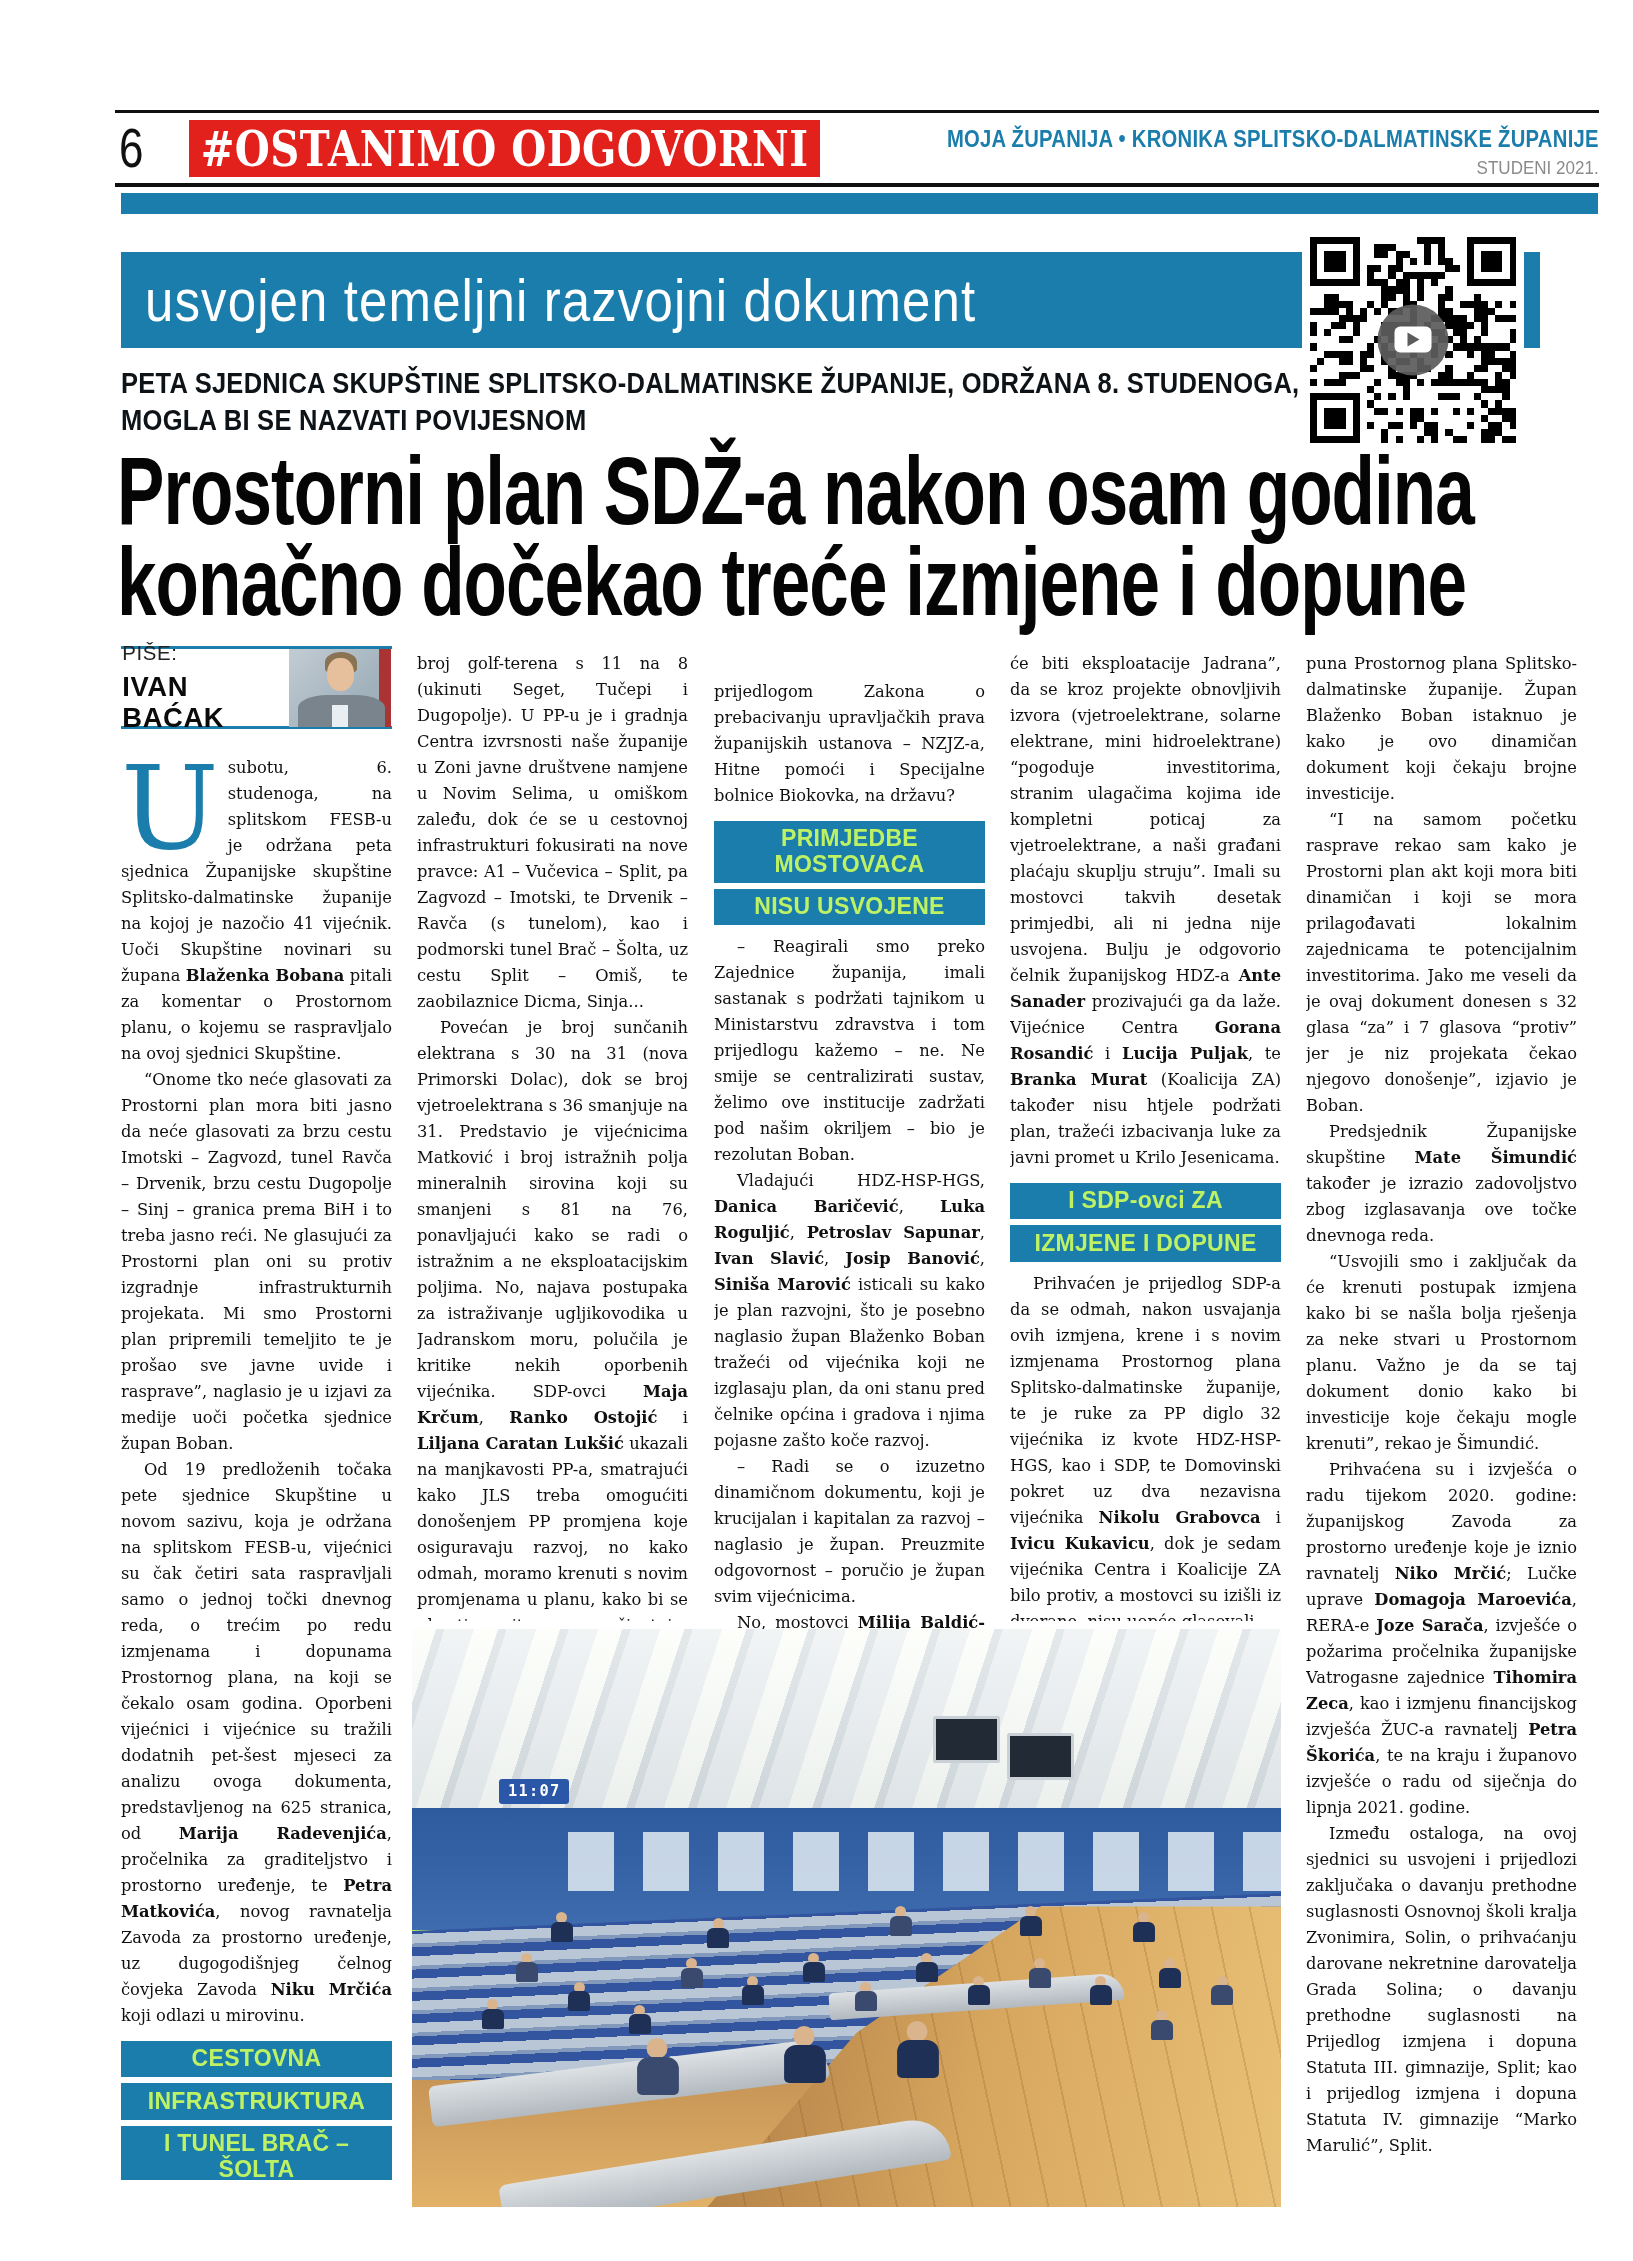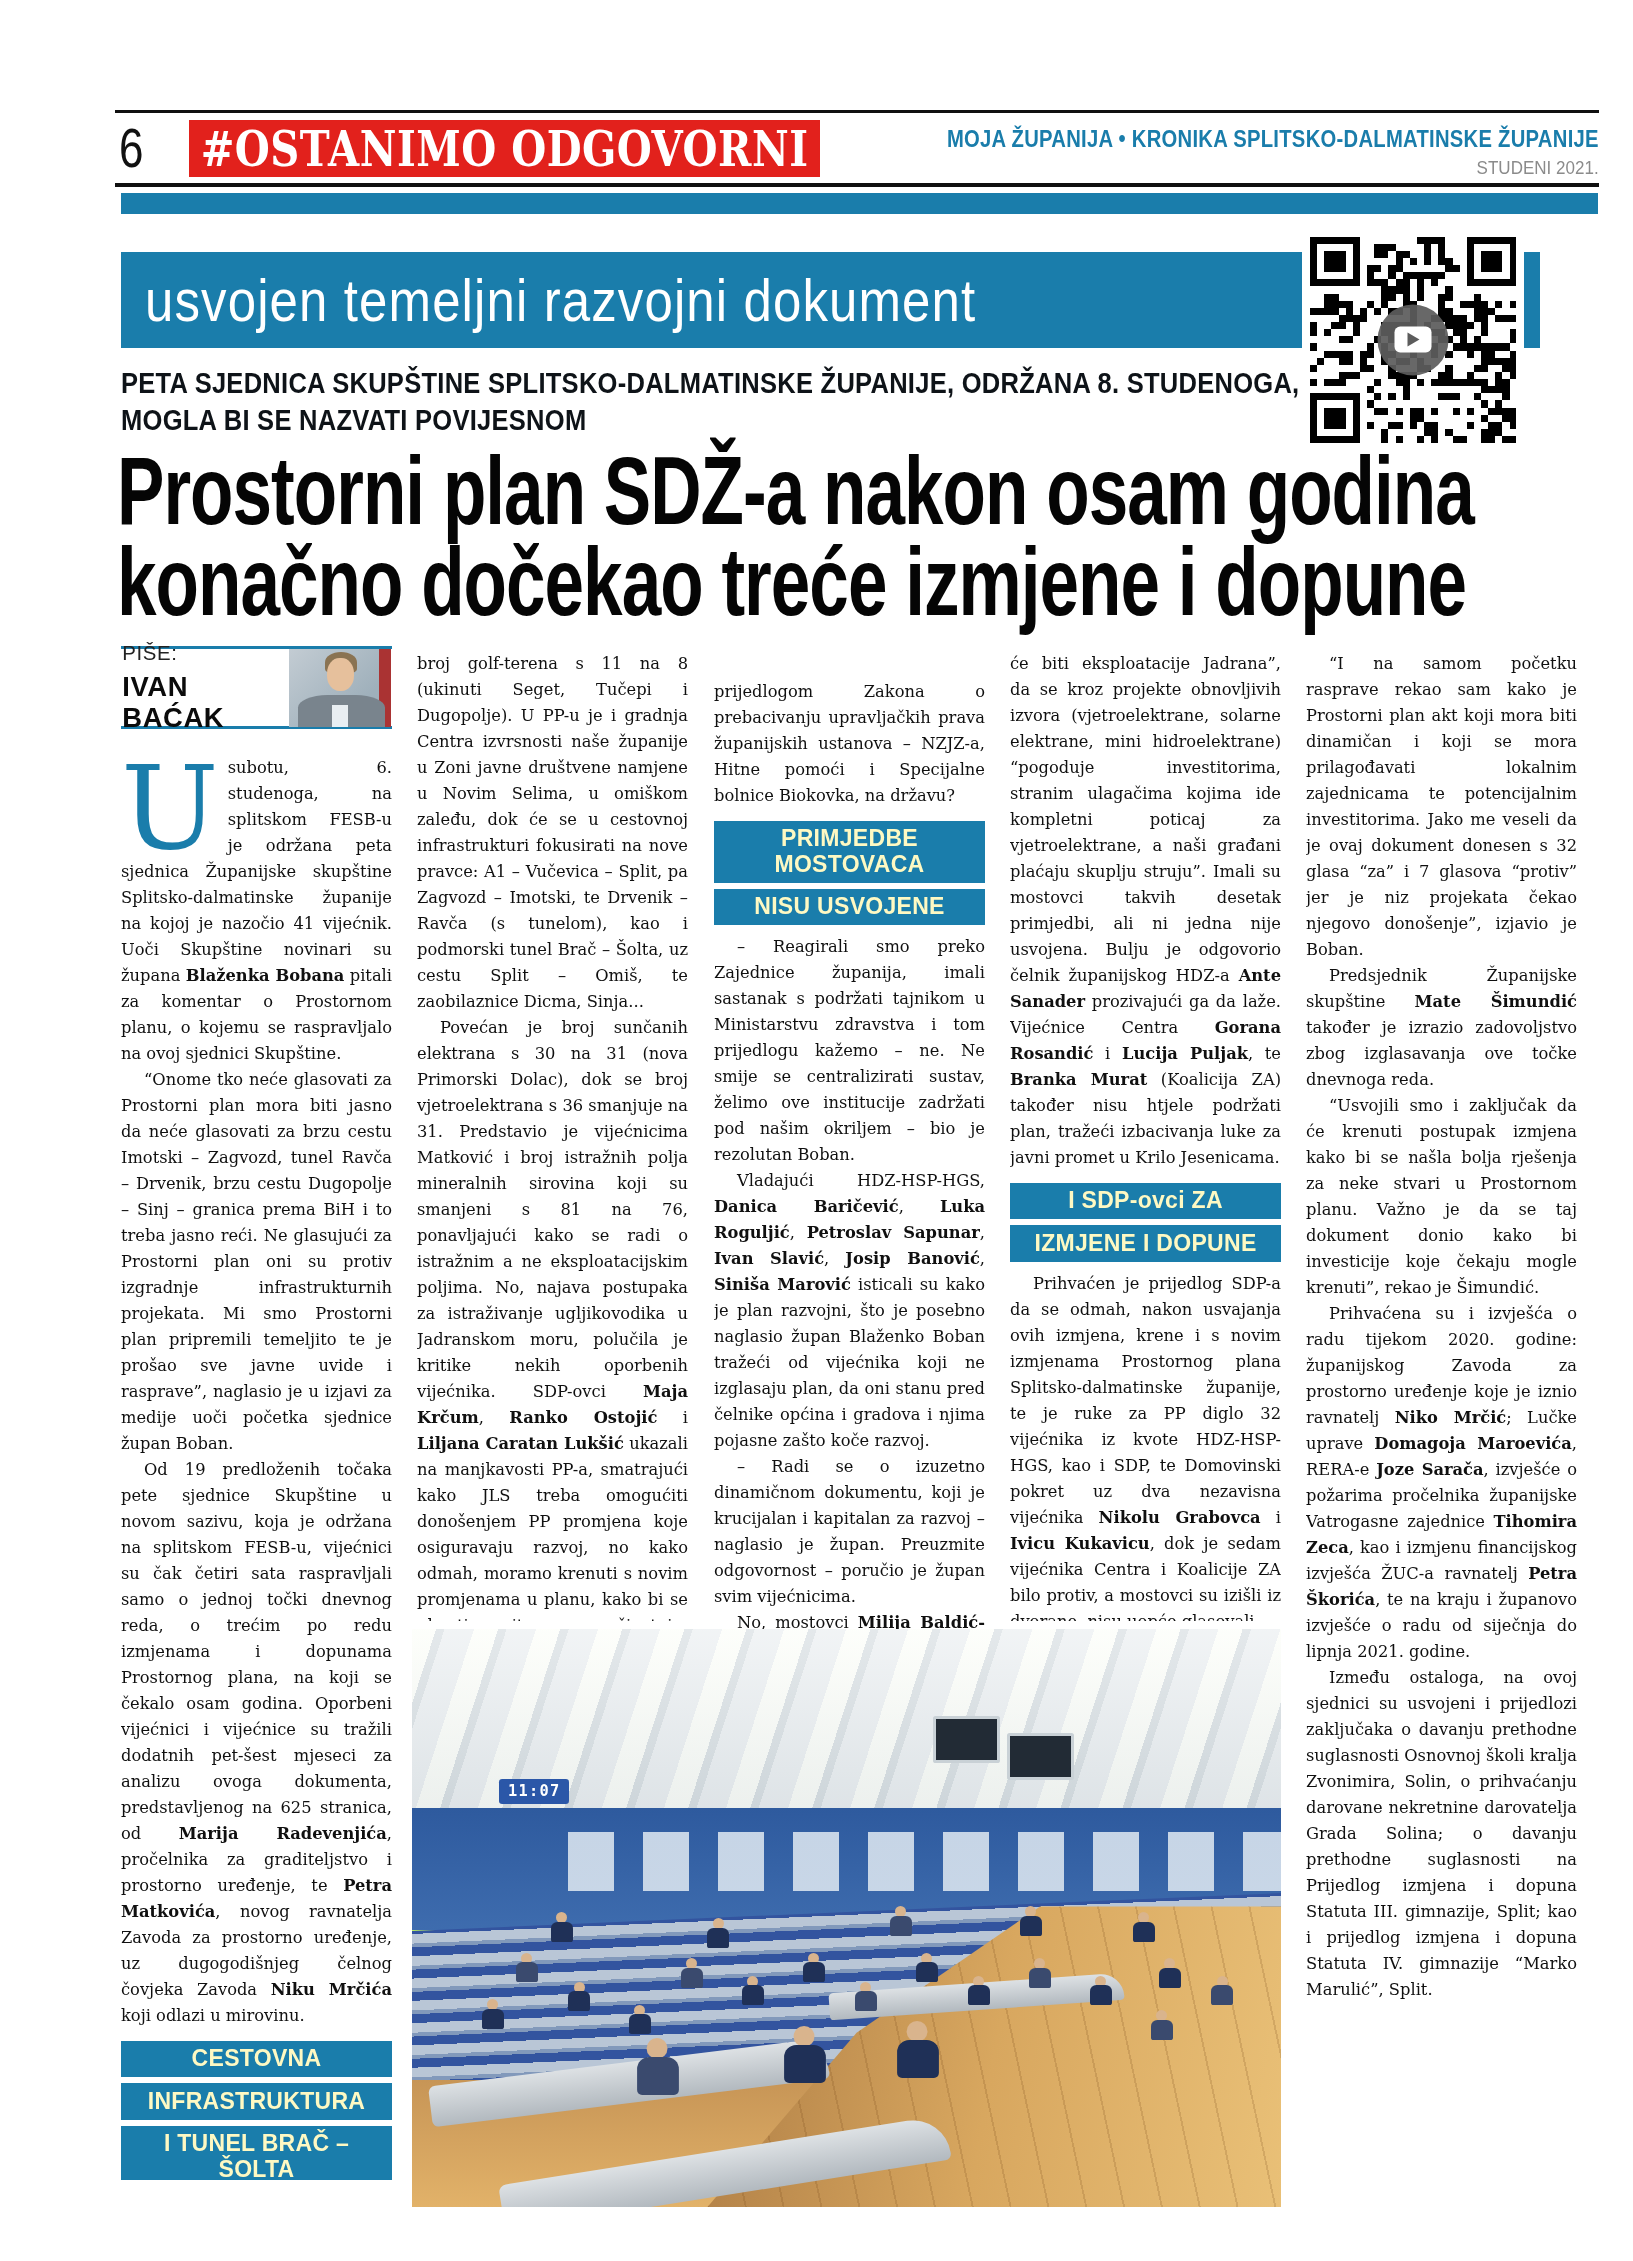--- a/index.html
+++ b/index.html
@@ -60,21 +60,21 @@
        font-size:16.3px;line-height:26px;text-align:justify;color:#101010;}
   .c1{left:121px; top:755px;height:1425px;}
   .c2{left:417px; top:651px;height:970px;}
   .c3{left:714px;top:651px;height:970px;margin-top:28px;}
   .c4{left:1010px;top:651px;height:970px;}
   .c5{left:1306px;top:651px;height:1532px;}
   .col p{margin:0;text-indent:23px;}
   .col p.ni{text-indent:0;}
   .dropcap{float:left;color:var(--accent_blue);font-size:116px;line-height:96px;padding:5.1px 9px 0 0;}
   .kicker{margin:11.5px 0 9px 0;}
-  .kline{background:var(--accent_blue);color:#fef9c3;text-align:center;font-family:"Liberation Sans",sans-serif;
+  .kline{background:var(--accent_blue);color:#bef264;text-align:center;font-family:"Liberation Sans",sans-serif;
          font-weight:700;font-size:23px;line-height:25.5px;padding:5.7px 3.8px;margin-bottom:5.7px;
          text-indent:0;letter-spacing:0.3px;}
 
   
   .hall{position:absolute;left:412px;top:1629px;width:869px;height:578px;overflow:hidden;background:#bef264;}
   .ceiling{position:absolute;left:0;top:0;right:0;height:42%;
            background:repeating-linear-gradient(108deg,rgba(255,255,255,.95) 0 23px,#c9d2d7 23px 31px,#e4e9ec 31px 59px);}
   .ceiling::after{content:"";position:absolute;inset:0;
            background:linear-gradient(180deg,rgba(255,255,255,.5),rgba(190,200,206,.35));}
   .wall{position:absolute;left:0;right:0;top:31%;height:21%;background:linear-gradient(#2e5a9e,#3e6cae);}
@@ -479,20 +479,21 @@
       </div>
       <div class="col c4">
         <p class="ni">će biti eksploatacije Jadrana”, da se kroz projekte obnovljivih izvora (vjetroelektrane, solarne elektrane, mini hidroelektrane) “pogoduje investitorima, stranim ulagačima kojima ide kompletni poticaj za vjetroelektrane, a naši građani plaćaju skuplju struju”. Imali su mostovci takvih desetak primjedbi, ali ni jedna nije usvojena. Bulju je odgovorio čelnik županijskog HDZ-a <b>Ante Sanader</b> prozivajući ga da laže. Vijećnice Centra <b>Gorana Rosandić</b> i <b>Lucija Puljak</b>, te <b>Branka Murat</b> (Koalicija ZA) također nisu htjele podržati plan, tražeći izbacivanja luke za javni promet u Krilo Jesenicama.</p>
         <div class="kicker">
           <div class="kline">I SDP-ovci ZA</div>
           <div class="kline">IZMJENE I DOPUNE</div>
         </div>
         <p>Prihvaćen je prijedlog SDP-a da se odmah, nakon usvajanja ovih izmjena, krene i s novim izmjenama Prostornog plana Splitsko-dalmatinske županije, te je ruke za PP diglo 32 vijećnika iz kvote HDZ-HSP-HGS, kao i SDP, te Domovinski pokret uz dva nezavisna vijećnika <b>Nikolu Grabovca</b> i <b>Ivicu Kukavicu</b>, dok je sedam vijećnika Centra i Koalicije ZA bilo protiv, a mostovci su izišli iz dvorane, nisu uopće glasovali.</p>
       </div>
       <div class="col c5">
+        <p class="ni">puna Prostornog plana Splitsko-dalmatinske županije. Župan Blaženko Boban istaknuo je kako je ovo dinamičan dokument koji čekaju brojne investicije.</p>
         <p>“I na samom početku rasprave rekao sam kako je Prostorni plan akt koji mora biti dinamičan i koji se mora prilagođavati lokalnim zajednicama te potencijalnim investitorima. Jako me veseli da je ovaj dokument donesen s 32 glasa “za” i 7 glasova “protiv” jer je niz projekata čekao njegovo donošenje”, izjavio je Boban.</p>
         <p>Predsjednik Županijske skupštine <b>Mate Šimundić</b> također je izrazio zadovoljstvo zbog izglasavanja ove točke dnevnoga reda.</p>
         <p>“Usvojili smo i zaključak da će krenuti postupak izmjena kako bi se našla bolja rješenja za neke stvari u Prostornom planu. Važno je da se taj dokument donio kako bi investicije koje čekaju mogle krenuti”, rekao je Šimundić.</p>
         <p>Prihvaćena su i izvješća o radu tijekom 2020. godine: županijskog Zavoda za prostorno uređenje koje je iznio ravnatelj <b>Niko Mrčić</b>; Lučke uprave <b>Domagoja Maroevića</b>, RERA-e <b>Joze Sarača</b>, izvješće o požarima pročelnika županijske Vatrogasne zajednice <b>Tihomira Zeca</b>, kao i izmjenu financijskog izvješća ŽUC-a ravnatelj <b>Petra Škorića</b>, te na kraju i županovo izvješće o radu od siječnja do lipnja 2021. godine.</p>
         <p>Između ostaloga, na ovoj sjednici su usvojeni i prijedlozi zaključaka o davanju prethodne suglasnosti Osnovnoj školi kralja Zvonimira, Solin, o prihvaćanju darovane nekretnine darovatelja Grada Solina; o davanju prethodne suglasnosti na Prijedlog izmjena i dopuna Statuta III. gimnazije, Split; kao i prijedlog izmjena i dopuna Statuta IV. gimnazije “Marko Marulić”, Split.</p>
       </div>
     </div>
 
   <div class="hall">
     <div class="ceiling"></div>

